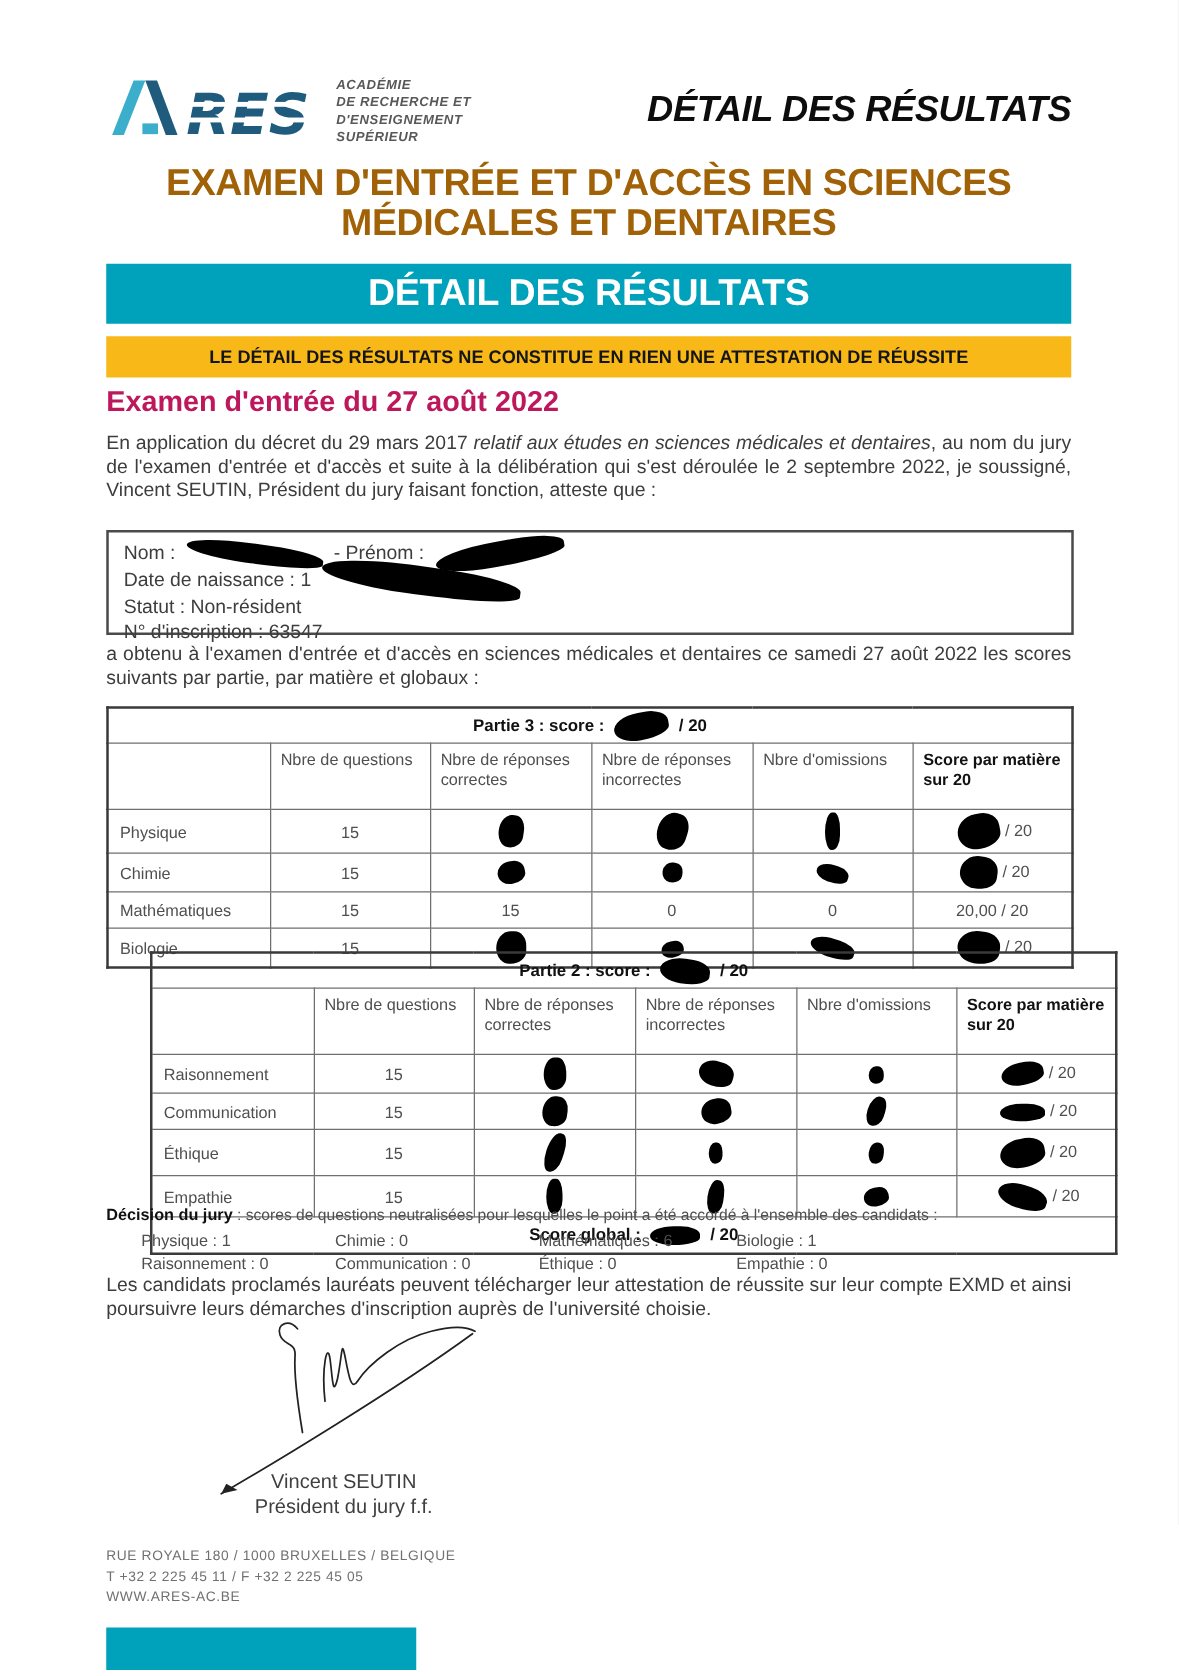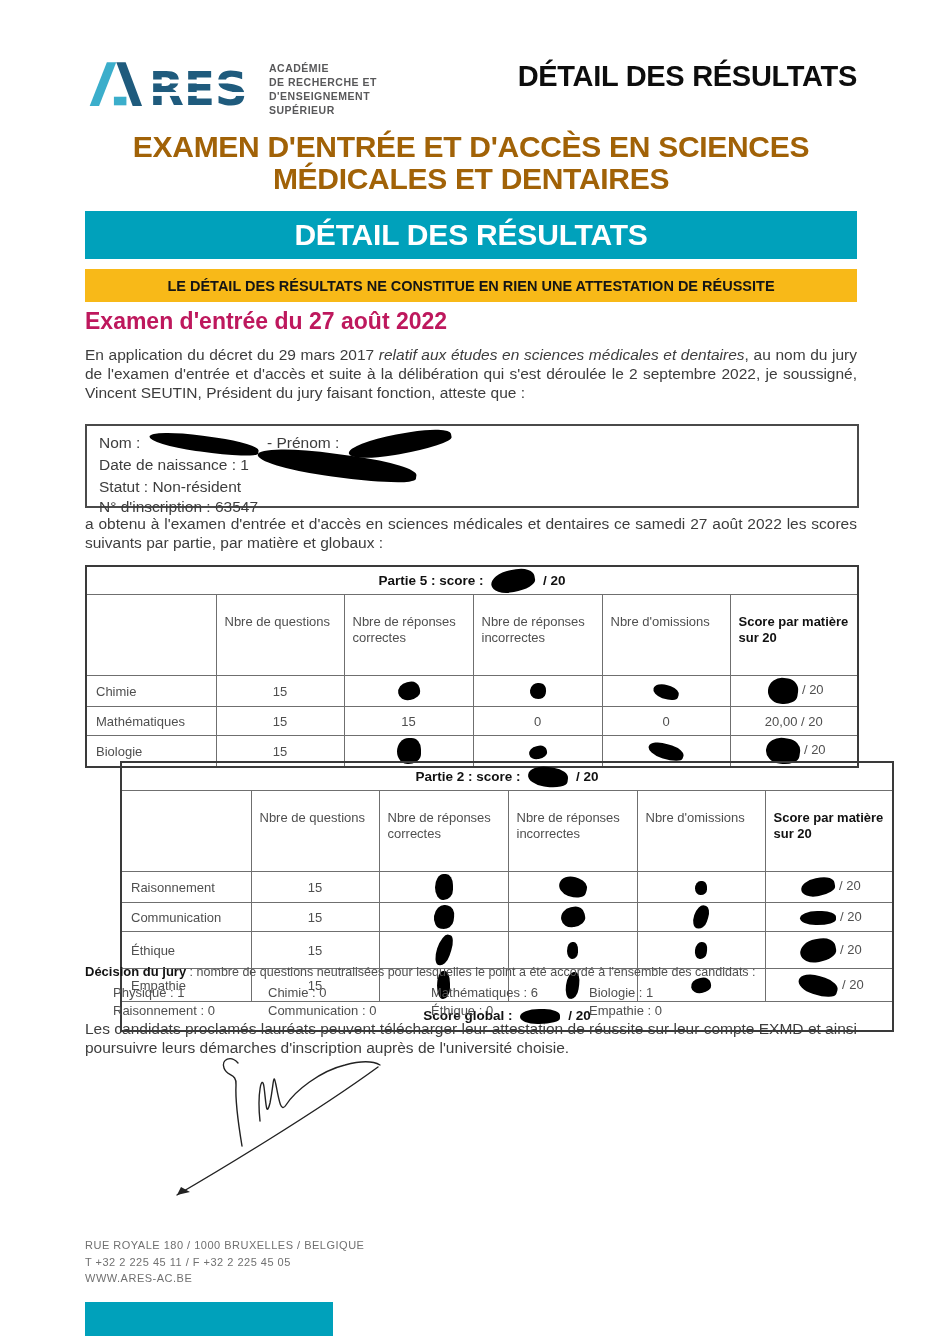--- a/index.html
+++ b/index.html
@@ -1,20 +1,20 @@
 <!DOCTYPE html>
 <html><head>
 <meta charset="utf-8">
 <style>
   html,body{margin:0;padding:0;background:#e8e8e8;}
   .page{position:relative;width:943px;height:1341px;background:#ffffff;margin:0 auto;
         font-family:"Liberation Sans",sans-serif;color:#3d3d3d;overflow:hidden;}
 
   
-  .topbar{position:absolute;top:56px;left:85px;width:772px;display:flex;align-items:flex-start;}
+  .topbar{position:absolute;top:56px;left:85px;width:772px;display:flex;align-items:center;font-style:italic;}
   .logo-svg{width:168px;height:58px;flex:0 0 auto;}
   .org-text{margin-left:16px;margin-top:6px;font-size:10.5px;font-weight:bold;color:#58585a;
             letter-spacing:.5px;line-height:1.32;}
   .doc-title{margin-left:auto;margin-top:4px;font-size:29px;font-weight:bold;color:#0d0d0d;
              letter-spacing:-.3px;white-space:nowrap;}
 
   
   .main-title{position:absolute;top:131px;left:85px;width:772px;text-align:center;}
   .main-title .inner{display:inline-block;max-width:700px;font-size:30px;font-weight:bold;
                      color:#a16207;line-height:1.07;letter-spacing:-.3px;}
@@ -43,21 +43,21 @@
         border-radius:55% 45% 60% 50% / 60% 50% 45% 55%;margin:0 4px;}
   .r1{transform:rotate(8deg);}  .r2{transform:rotate(-10deg);}  .r3{transform:rotate(18deg);}
 
   
   .score-table{border-collapse:collapse;width:772px;table-layout:fixed;font-size:13px;color:#4f4f4f;}
   .tbl1{position:absolute;top:565px;left:85px;}
   .tbl2{position:absolute;top:761px;left:85px;margin-left:35px;}
   .score-table{border:2px solid #3a3a3a;}
   .score-table td{border:1px solid #6f6f6f;padding:2px 6px;}
   .t-title td{height:23px;text-align:center;font-weight:bold;color:#111;font-size:13.5px;}
-  .t-head td{height:42px;vertical-align:top;padding:19px 8px;text-align:left;line-height:1.25;}
+  .t-head td{height:42px;vertical-align:top;padding:5px 8px;text-align:left;line-height:1.25;}
   .t-head td.bold{font-weight:bold;color:#111;}
   .t-row td{height:24px;text-align:center;}
   .t-row td.lbl{text-align:left;padding-left:9px;}
   .t-foot td{height:24px;text-align:center;font-weight:bold;color:#111;font-size:13.5px;}
 
   
   .decision{position:absolute;top:964px;left:85px;width:772px;font-size:12.5px;color:#4f4f4f;}
   .dlabel{font-weight:bold;color:#111;font-size:13px;}
   .dgrid{display:grid;grid-template-columns:155px 163px 158px auto;margin-left:28px;margin-top:5px;
          line-height:1.35;font-size:13px;}
@@ -134,32 +134,40 @@
         <col style="width:130px">
         <col style="width:128px">
         <col style="width:129px">
         <col style="width:129px">
         <col style="width:128px">
         <col style="width:128px">
       </colgroup>
     <tbody>
         <tr class="t-title">
       <td colspan="6">
-        <span>Partie 5 : score :</span>
+        <span>Partie 3 : score :</span>
         <span class="blob r2" style="width:44px;height:22px"></span>
         <span>/ 20</span>
       </td>
     </tr>
     <tr class="t-head">
       <td></td>
       <td>Nbre de questions</td>
       <td>Nbre de réponses correctes</td>
       <td>Nbre de réponses incorrectes</td>
       <td>Nbre d'omissions</td>
       <td class="bold">Score par matière sur 20</td>
+    </tr>
+    <tr class="t-row">
+      <td class="lbl">Physique</td>
+      <td>15</td>
+      <td><span class="blob r1" style="width:20px;height:26px"></span></td>
+      <td><span class="blob r3" style="width:24px;height:30px"></span></td>
+      <td><span class="blob" style="width:12px;height:30px"></span></td>
+      <td><span class="blob r2" style="width:34px;height:28px"></span><span>/ 20</span></td>
     </tr>
     <tr class="t-row">
       <td class="lbl">Chimie</td>
       <td>15</td>
       <td><span class="blob r2" style="width:22px;height:18px"></span></td>
       <td><span class="blob r1" style="width:16px;height:16px"></span></td>
       <td><span class="blob r3" style="width:26px;height:14px"></span></td>
       <td><span class="blob r1" style="width:30px;height:26px"></span><span>/ 20</span></td>
     </tr>
     <tr class="t-row">
@@ -242,21 +250,21 @@
       <td colspan="6">
         <span>Score global :</span>
         <span class="blob" style="width:40px;height:15px"></span>
         <span>/ 20</span>
       </td>
     </tr>
   </tbody>
     </table>
 
   <div class="decision">
-    <span class="dlabel">Décision du jury</span><span> : nombre de questions neutralisées pour lesquelles le point a été accordé à l'ensemble des candidats :</span>
+    <span class="dlabel">Décision du jury</span><span> : scores de questions neutralisées pour lesquelles le point a été accordé à l'ensemble des candidats :</span>
     <div class="dgrid">
       <span>Physique : 1</span>
       <span>Chimie : 0</span>
       <span>Mathématiques : 6</span>
       <span>Biologie : 1</span>
       <span>Raisonnement : 0</span>
       <span>Communication : 0</span>
       <span>Éthique : 0</span>
       <span>Empathie : 0</span>
     </div>
@@ -265,20 +273,24 @@
   <div class="para p3">Les candidats proclamés lauréats peuvent télécharger leur attestation de réussite sur leur compte EXMD et ainsi poursuivre leurs démarches d'inscription auprès de l'université choisie.</div>
 
   <svg class="sig-svg" viewBox="0 0 260 150" aria-hidden="true">
     <g fill="none" stroke="#222" stroke-width="1.4" stroke-linecap="round">
       <path d="M103,10 C96,2 86,6 89,15 C92,24 102,20 101,32 C100,50 104,75 107,93"></path>
       <path d="M125,68 C122,40 127,20 129,34 C131,48 131,66 135,50 C139,30 138,18 141,32 C144,48 146,60 151,52 C160,38 185,18 210,12 C225,8 238,8 245,12"></path>
       <path d="M42,142 C80,120 180,60 243,14"></path>
     </g>
     <path d="M42,142 l13,-3 l-9,-5 z" fill="#222"></path>
   </svg>
+  <div class="sig-name">
+    <div>Vincent SEUTIN</div>
+    <div>Président du jury f.f.</div>
+  </div>
 
   <div class="footer">
     <div>RUE ROYALE 180 / 1000 BRUXELLES / BELGIQUE</div>
     <div>T +32 2 225 45 11 / F +32 2 225 45 05</div>
     <div>WWW.ARES-AC.BE</div>
   </div>
 
   <div class="bottom-bar" style="background:#00A1BB"></div>
 
 </div>

